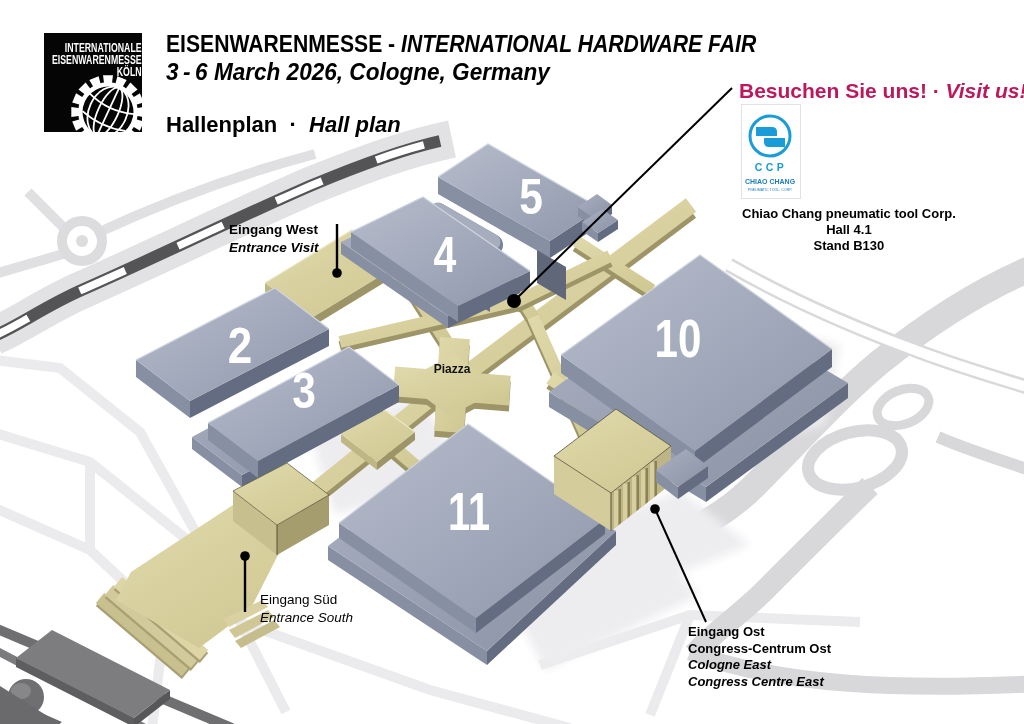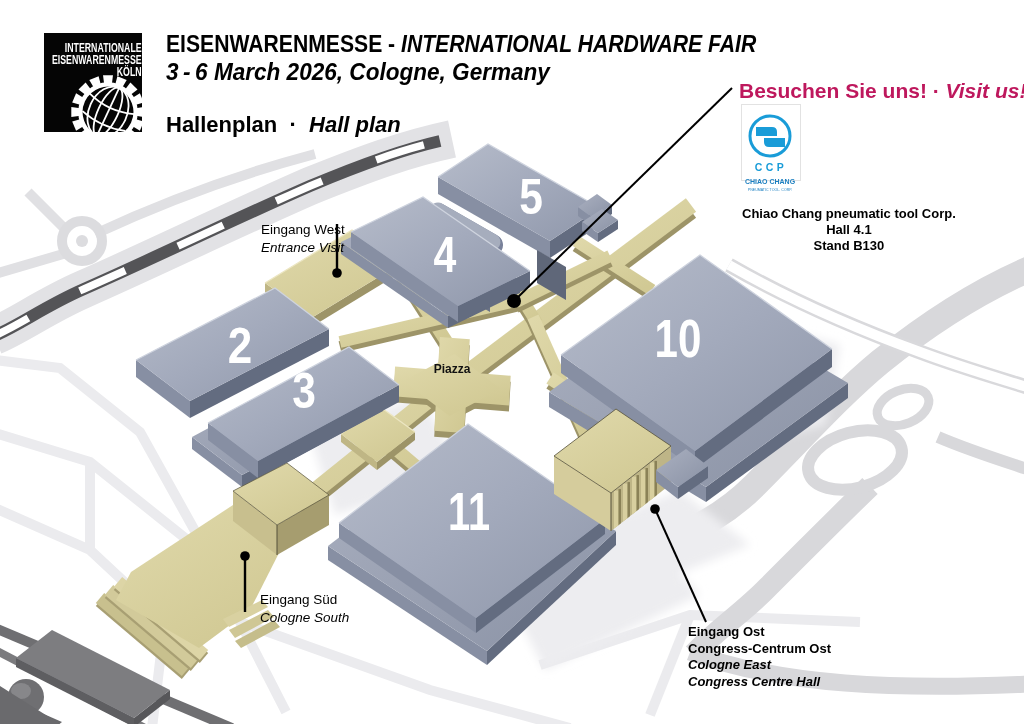--- a/index.html
+++ b/index.html
@@ -378,33 +378,33 @@
 </div>
 
 <div class="abs" style="left:166px;top:31px;font-size:23.5px;font-weight:bold;color:#000;white-space:nowrap;transform:scale(0.9,1);transform-origin:0 0;">EISENWARENMESSE - <i>INTERNATIONAL HARDWARE FAIR</i></div>
 
 <div class="abs" style="left:166px;top:59px;font-size:23.5px;font-weight:bold;font-style:italic;color:#000;white-space:nowrap;transform:scale(0.96,1);transform-origin:0 0;">3 - 6 March 2026, Cologne, Germany</div>
 
 <div class="abs" style="left:166px;top:99px;font-size:22px;font-weight:bold;color:#000;white-space:nowrap;margin-top:13px;">Hallenplan &nbsp;·&nbsp; <i>Hall plan</i></div>
 
 <div class="abs" style="left:739px;top:79px;font-size:21px;font-weight:bold;color:#be185d;white-space:nowrap;">Besuchen Sie uns! · <i>Visit us!</i></div>
 
-<div class="abs" style="left:741px;top:104px;width:60px;height:77px;background:#fff;border:1px solid #e2e2e2;">
+<div class="abs" style="left:741px;top:104px;width:60px;height:95px;background:#fff;border:1px solid #e2e2e2;">
 <svg class="abs" style="left:0;top:0;" width="58" height="93" viewBox="0 0 58 93">
 
 <circle cx="28" cy="31" r="20" fill="none" stroke="#199cd8" stroke-width="3"></circle>
 
 <path d="M14,22 L30,22 Q35,22 35,27 L35,31 L14,31 Z" fill="#199cd8"></path>
 <path d="M22,33 L43,33 L43,42 L27,42 Q22,42 22,37 Z" fill="#199cd8"></path>
 
 <text x="29" y="66" font-family="Liberation Sans, sans-serif" font-weight="bold" font-size="10.5" letter-spacing="3.5" fill="#199cd8" text-anchor="middle">CCP</text>
 <text x="28" y="79" font-family="Liberation Sans, sans-serif" font-weight="bold" font-size="7" fill="#1b7fc0" text-anchor="middle">CHIAO CHANG</text>
 <text x="28" y="86" font-family="Liberation Sans, sans-serif" font-size="3.6" fill="#1b7fc0" text-anchor="middle">PNEUMATIC TOOL. CORP.</text>
 </svg>
 </div>
 
 <div class="abs" style="left:742px;top:206px;font-size:13px;font-weight:bold;color:#000;line-height:16px;white-space:nowrap;text-align:center;">Chiao Chang pneumatic tool Corp.<br>Hall 4.1<br>Stand B130</div>
 
-<div class="abs" style="left:229px;top:221px;font-size:13.5px;font-weight:normal;color:#000;line-height:17.5px;white-space:nowrap;margin-left:32px;">Eingang West<br><i>Entrance Visit</i></div>
-
-<div class="abs" style="left:260px;top:591px;font-size:13.5px;font-weight:normal;color:#000;line-height:17.5px;white-space:nowrap;">Eingang Süd<br><i>Cologne South</i></div>
-
-<div class="abs" style="left:664px;top:624px;font-size:13px;font-weight:bold;color:#000;line-height:16.5px;white-space:nowrap;margin-left:24px;">Eingang Ost<br>Congress-Centrum Ost<br><i>Cologne East</i><br><i>Congress Centre Hall</i></div>
+<div class="abs" style="left:229px;top:221px;font-size:13.5px;font-weight:bold;color:#000;line-height:17.5px;white-space:nowrap;">Eingang West<br><i>Entrance Visit</i></div>
+
+<div class="abs" style="left:260px;top:591px;font-size:13.5px;font-weight:normal;color:#000;line-height:17.5px;white-space:nowrap;">Eingang Süd<br><i>Entrance South</i></div>
+
+<div class="abs" style="left:664px;top:624px;font-size:13px;font-weight:bold;color:#000;line-height:16.5px;white-space:nowrap;margin-left:24px;">Eingang Ost<br>Congress-Centrum Ost<br><i>Cologne East</i><br><i>Congress Centre East</i></div>
 
 </body></html>

